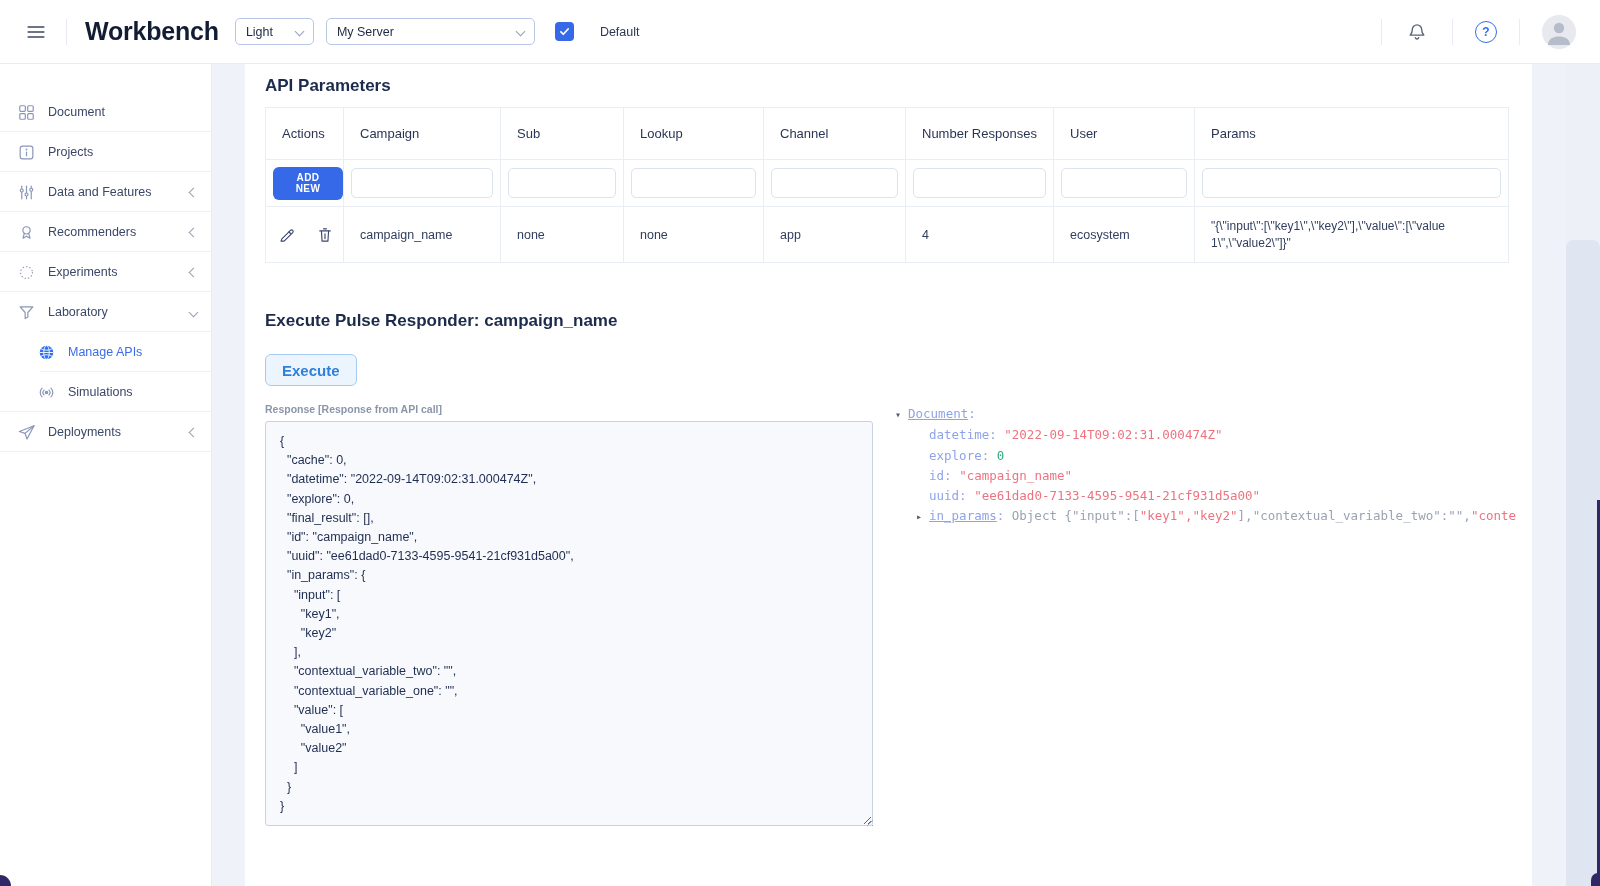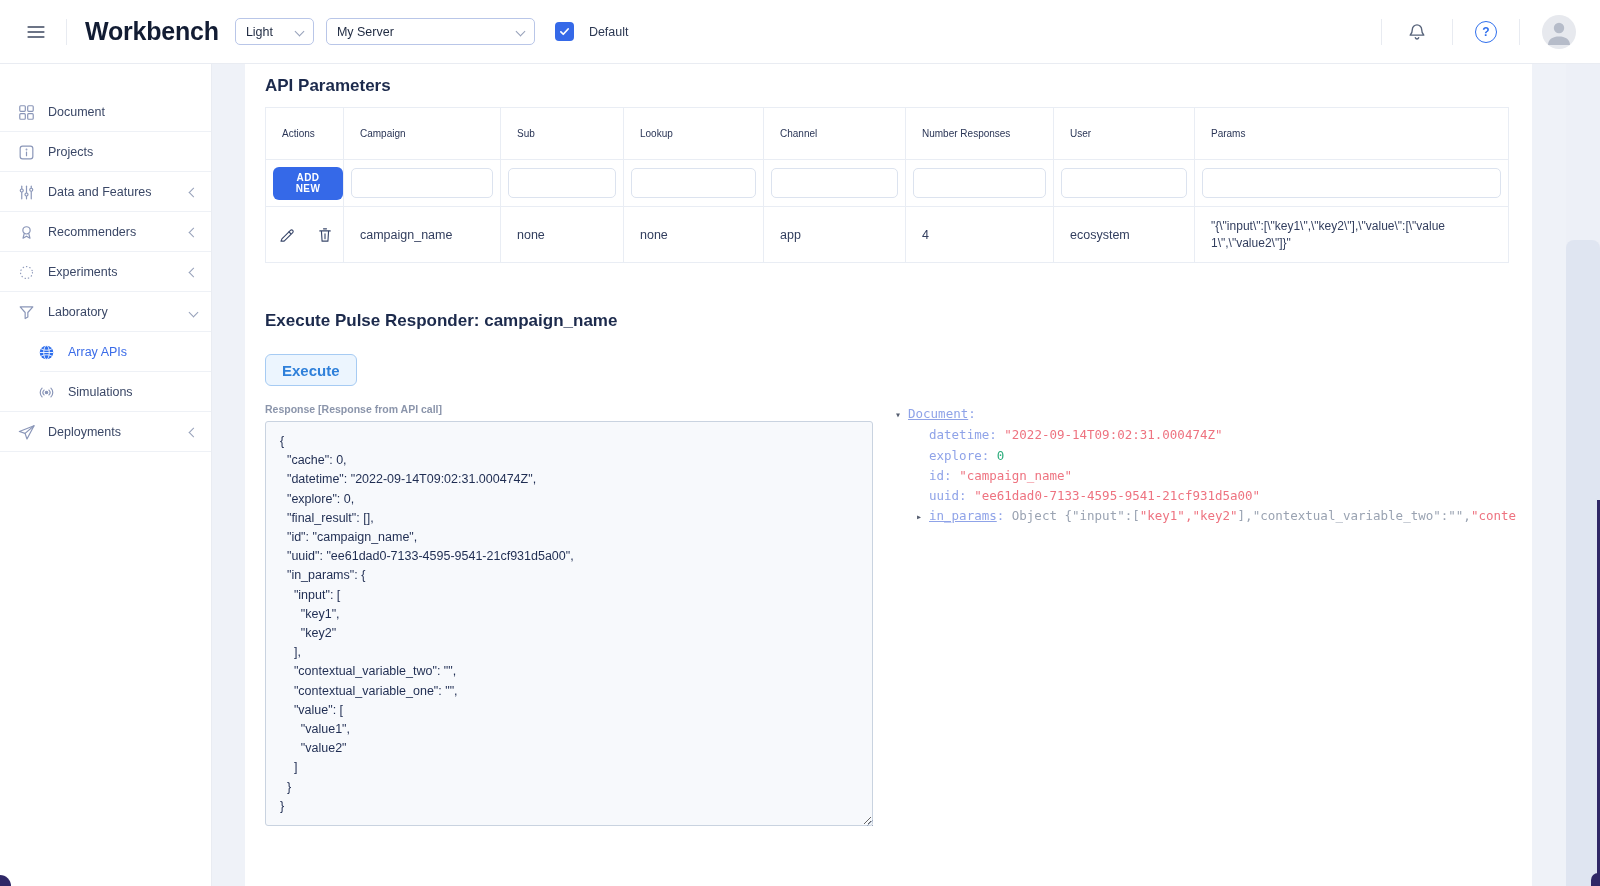--- a/index.html
+++ b/index.html
@@ -18,21 +18,21 @@
             display:flex; align-items:center; padding:0 10px; font-size:12.5px; color:#1e2940; cursor:pointer; }
   .select .chev { margin-left:auto; }
   .sel-theme { width:79px; margin-right:12px;text-align:center; }
   .sel-server { width:209px; margin-right:14px; }
   .chev { display:inline-block; width:7px; height:7px; border-left:1.6px solid #96a1ba; border-bottom:1.6px solid #96a1ba; }
   .chev.left { transform:rotate(45deg); }
   .chev.down { transform:rotate(-45deg); }
   .chk-wrap { display:flex; align-items:center; margin-left:6px; }
   .checkbox { width:19px; height:19px; background:#3569e8; border-radius:4px; display:flex;
               align-items:center; justify-content:center; cursor:pointer; }
-  .chk-label { margin-left:15px; font-size:12.5px; color:#2c3852; }
+  .chk-label { margin-left:26px; font-size:12.5px; color:#2c3852; }
   .tb-spacer { flex:1; }
   .tb-right { display:flex; align-items:center; gap:22px; }
   .icon-btn { width:26px; height:26px; display:flex; align-items:center; justify-content:center; cursor:pointer; }
   .help-circle { width:22px; height:22px; border:1.8px solid #2f6fed; border-radius:50%;
                  color:#2f6fed; font-size:12px; font-weight:700; display:flex; align-items:center; justify-content:center; cursor:pointer; }
   .avatar { width:34px; height:34px; border-radius:50%; background:#e7e9ee; overflow:hidden; cursor:pointer;
             display:flex; align-items:center; justify-content:center; }
 
   
   .sidebar { position:absolute; left:0; top:64px; bottom:0; width:212px; background:#fff;
@@ -52,21 +52,21 @@
   
   .card { position:absolute; left:245px; top:64px; width:1287px; bottom:0; background:#fff; overflow:hidden; }
   .h-title { position:absolute; left:20px; font-size:17px; font-weight:700; color:#1c2a4c; white-space:nowrap; }
   .t1 { top:12px; }
   .t2 { top:247px; }
 
   
   .api-table { position:absolute; left:20px; top:43px; border-collapse:collapse; table-layout:fixed; width:1243px;
                font-size:12.5px; color:#2d3a5c; }
   .api-table th, .api-table td { border:1px solid #e9edf4; vertical-align:middle; text-align:left; }
-  .api-table th { height:52px; padding:0 12px 0 16px; font-weight:500; color:#2a3556; font-size:10px; line-height:16px; }
+  .api-table th { height:52px; padding:0 12px 0 16px; font-weight:500; color:#2a3556; font-size:13px; line-height:16px; }
   .add-row td { height:47px; }
   .data-row td { height:56px; padding:0 12px 0 16px; color:#323e5e; }
   .cell-input { display:block; width:calc(100% - 14px); height:30px; margin:0 7px; border:1px solid #dce3ef;
                 border-radius:5px; background:#fff; outline:none; font-family:inherit; font-size:12.5px; padding:0 8px; color:#2d3a5c; }
   .btn-addnew { display:block; margin-left:7px; height:33px; padding:0 11px; background:#3569e8; color:#fff;
                 border:none; border-radius:6px; font-family:inherit; font-size:10px; font-weight:700;
                 letter-spacing:0.4px; cursor:pointer; }
   .actions-cell { padding-left:12px !important; }
   .act-wrap { display:flex; align-items:center; gap:10px; }
   .act-div { width:1px; height:24px; background:#e6eaf2; }
@@ -241,21 +241,21 @@
       <span class="s-ico">
         <svg width="19" height="19" viewBox="0 0 24 24">
             <circle cx="12" cy="12" r="8.6" fill="#2f6fed"></circle>
             <g stroke="#fff" stroke-width="1.1" fill="none">
               <ellipse cx="12" cy="12" rx="3.5" ry="8.6"></ellipse>
               <line x1="3.4" y1="12" x2="20.6" y2="12"></line>
               <path d="M5 7.2c1.8 1.2 4.3 1.9 7 1.9s5.2-.7 7-1.9M5 16.8c1.8-1.2 4.3-1.9 7-1.9s5.2.7 7 1.9"></path>
             </g>
           </svg>
       </span>
-      <span class="s-label">Array APIs</span>
+      <span class="s-label">Manage APIs</span>
     </div>
 
     <div class="side-item sub">
       <span class="s-ico">
         <svg class="sico" width="19" height="19" viewBox="0 0 24 24" stroke-width="1.4">
             <circle cx="12" cy="12" r="1.5" fill="#8a96b8"></circle>
             <path d="M8.9 8.9a4.4 4.4 0 0 0 0 6.2M6.4 6.4a7.9 7.9 0 0 0 0 11.2M15.1 8.9a4.4 4.4 0 0 1 0 6.2M17.6 6.4a7.9 7.9 0 0 1 0 11.2"></path>
           </svg>
       </span>
       <span class="s-label">Simulations</span>

